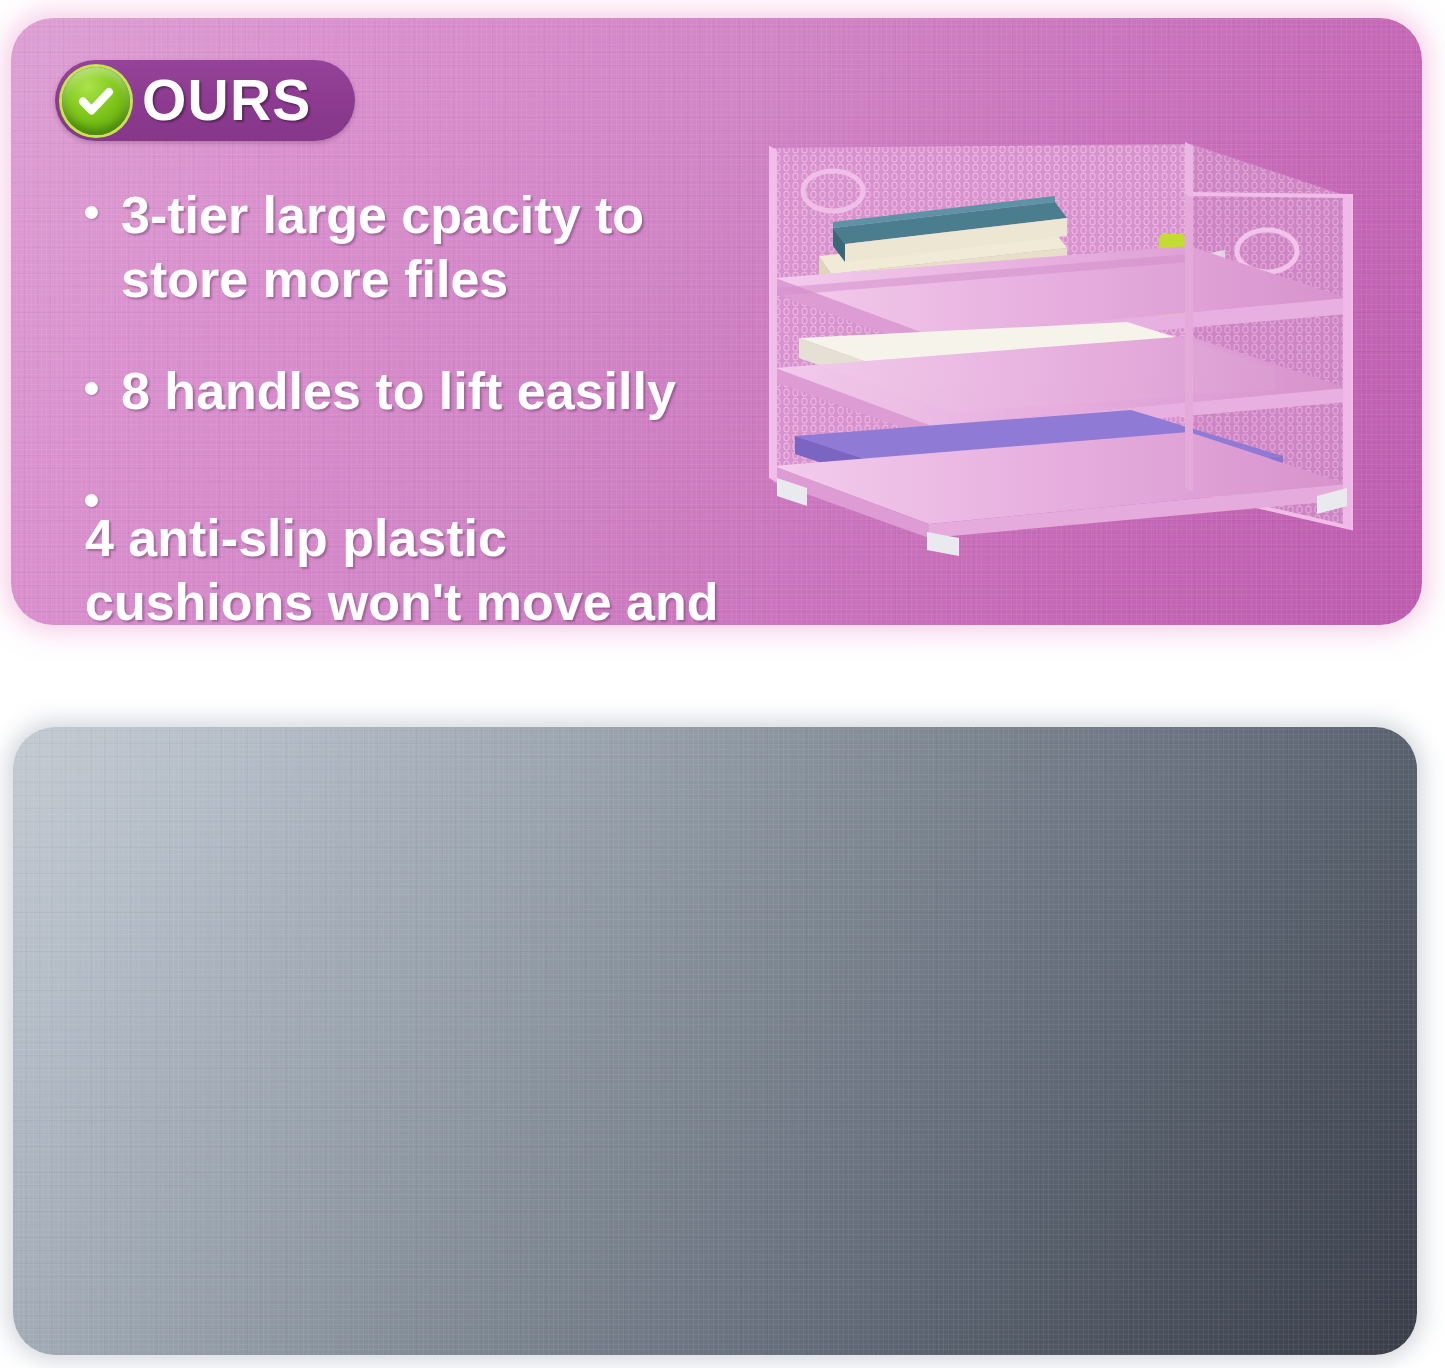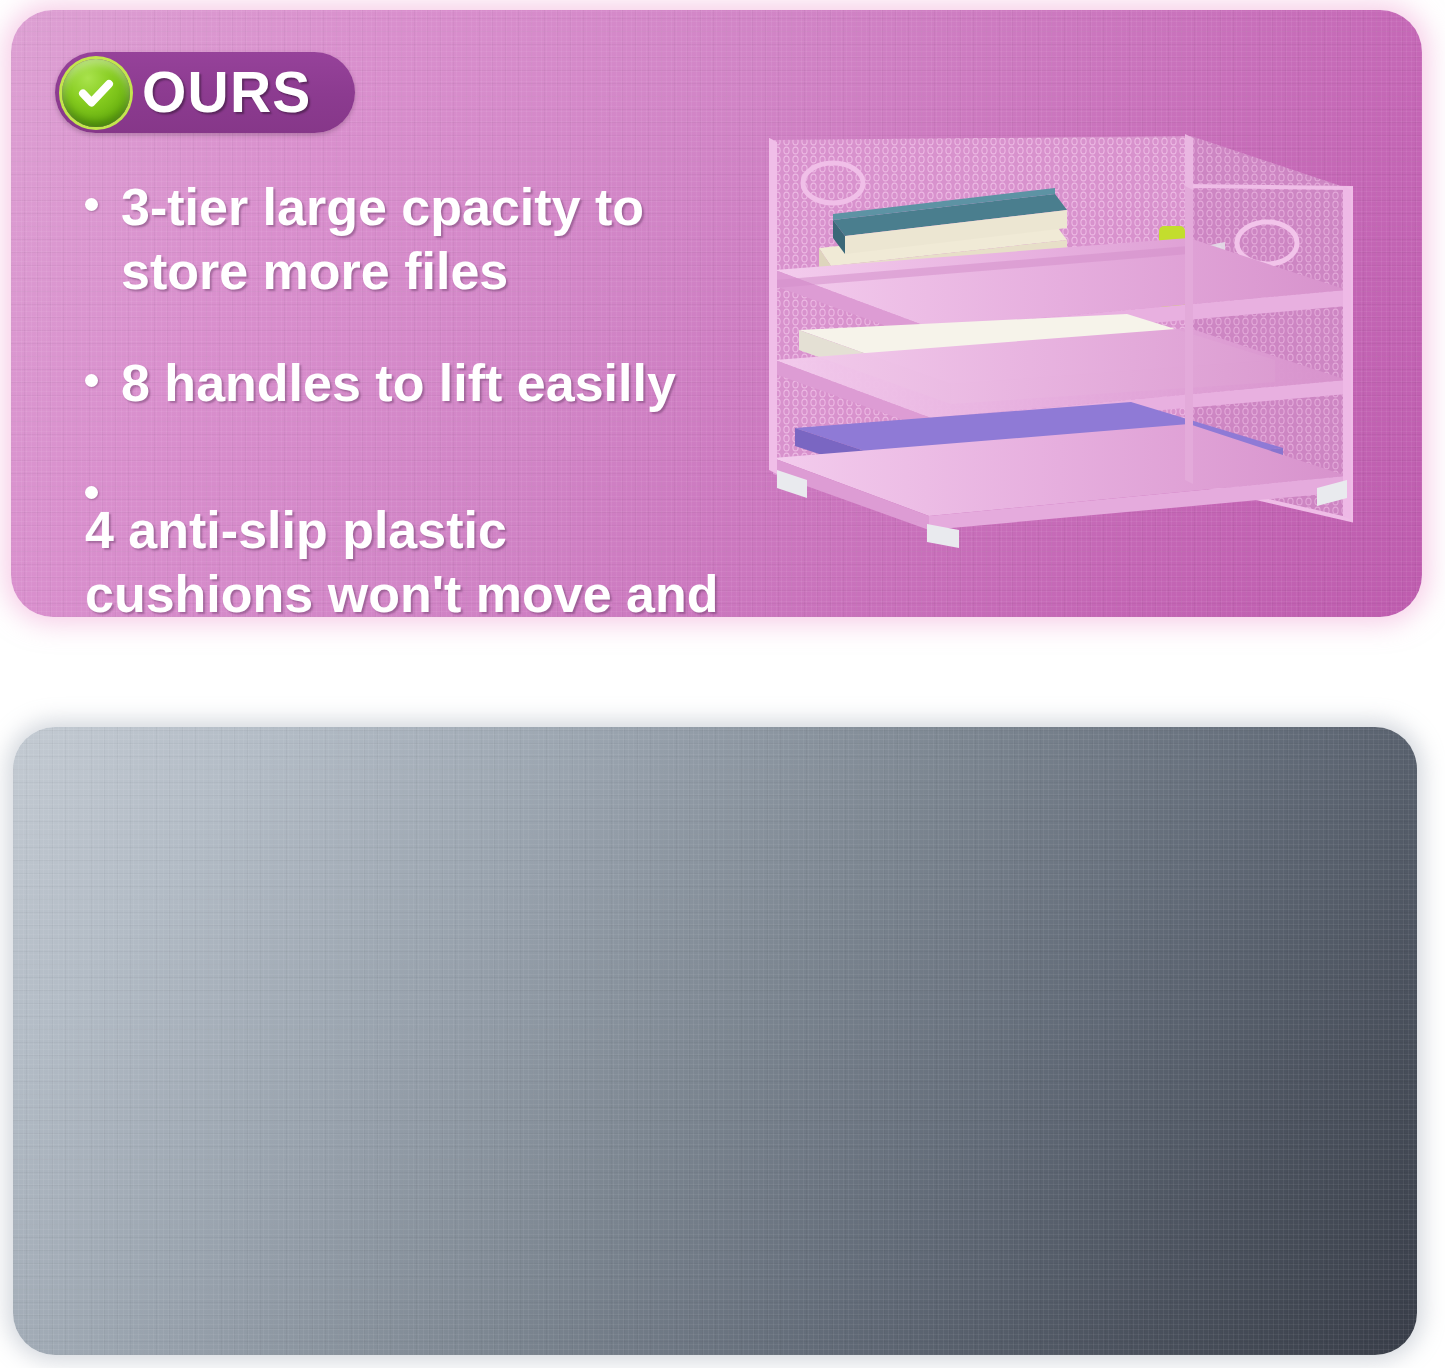--- a/index.html
+++ b/index.html
@@ -23,21 +23,21 @@
 
   
   .card {
     position: absolute;
     border-radius: 42px;
     overflow: hidden;
   }
 
   .card-ours {
     left: 11px;
-    top: 10px;
+    top: 18px;
     width: 1411px;
     height: 607px;
     background:
       linear-gradient(122deg,
         #ddA0d3 0%,
         #d98fcd 22%,
         #d184c6 44%,
         #ca74bd 64%,
         #c466b5 82%,
         #be5cae 100%);

